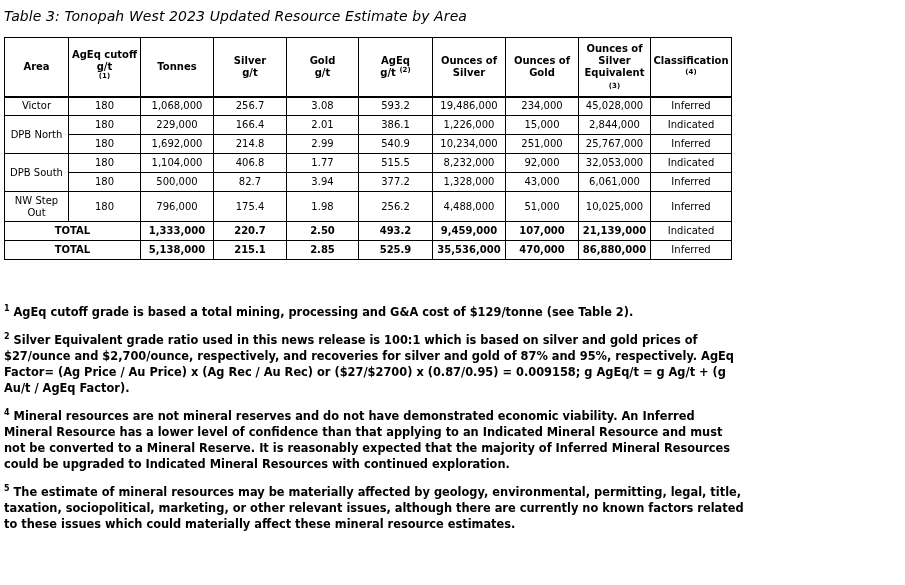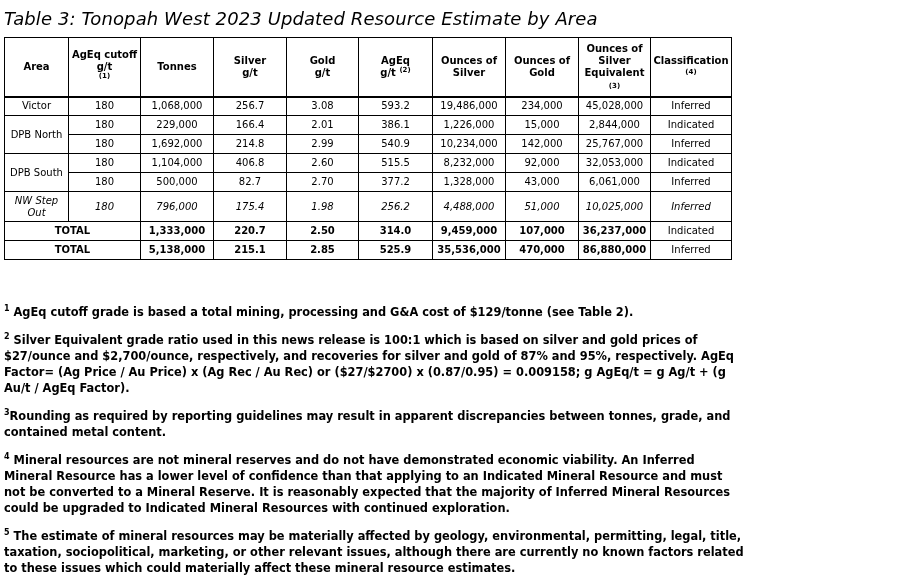--- a/index.html
+++ b/index.html
@@ -2,36 +2,36 @@
 <html><head>
 <meta charset="utf-8">
 <style>
   html, body { margin: 0; padding: 0; background: #ffffff; }
   body {
     width: 905px; height: 585px; overflow: hidden; position: relative;
     font-family: "DejaVu Sans", sans-serif; color: #000;
   }
   .title {
     position: absolute; left: 4px; top: 8px;
-    font-size: 18px; font-style: italic; letter-spacing: 0.1px;
+    font-size: 14px; font-style: italic; letter-spacing: 0.1px;
   }
   table.res {
     position: absolute; left: 4px; top: 37px;
     border-collapse: collapse; table-layout: fixed;
     font-size: 10px;
   }
   table.res td, table.res th {
     border: 1px solid #000; text-align: center; vertical-align: middle;
     padding: 0; line-height: 12px; font-weight: normal;
   }
   table.res th { font-weight: bold; font-size: 10px; line-height: 12px; }
   table.res thead tr { height: 59px; }
   table.res thead th { border-bottom: 2px solid #000; }
   table.res tbody tr { height: 19px; }
-  table.res tbody tr.tall { height: 30px; font-style: italic; }
+  table.res tbody tr.tall { height: 30px; }
   table.res tbody tr.total td { font-weight: bold; }
   table.res tbody tr.total td.cls { font-weight: normal; }
   sup { font-size: 7px; line-height: 0; vertical-align: 4px; }
   .notes {
     position: absolute; left: 4px; top: 304px; width: 740px;
     font-size: 11.4px; font-weight: bold; line-height: 16px;
   }
   .notes p { margin: 0 0 12px 0; }
   .notes sup { font-size: 8px; vertical-align: 5px; }
 </style>
@@ -92,41 +92,41 @@
       <td>2,844,000</td>
       <td>Indicated</td>
     </tr>
     <tr>
       <td>180</td>
       <td>1,692,000</td>
       <td>214.8</td>
       <td>2.99</td>
       <td>540.9</td>
       <td>10,234,000</td>
-      <td>142,000</td>
+      <td>251,000</td>
       <td>25,767,000</td>
       <td>Inferred</td>
     </tr>
     <tr>
       <td rowspan="2">DPB South</td>
       <td>180</td>
       <td>1,104,000</td>
       <td>406.8</td>
-      <td>2.60</td>
+      <td>1.77</td>
       <td>515.5</td>
       <td>8,232,000</td>
       <td>92,000</td>
       <td>32,053,000</td>
       <td>Indicated</td>
     </tr>
     <tr>
       <td>180</td>
       <td>500,000</td>
       <td>82.7</td>
-      <td>2.70</td>
+      <td>3.94</td>
       <td>377.2</td>
       <td>1,328,000</td>
       <td>43,000</td>
       <td>6,061,000</td>
       <td>Inferred</td>
     </tr>
     <tr class="tall">
       <td><span style="display:inline-block;width:56px">NW Step Out</span></td>
       <td>180</td>
       <td>796,000</td>
@@ -136,39 +136,38 @@
       <td>4,488,000</td>
       <td>51,000</td>
       <td>10,025,000</td>
       <td>Inferred</td>
     </tr>
     <tr class="total">
       <td colspan="2">TOTAL</td>
       <td>1,333,000</td>
       <td>220.7</td>
       <td>2.50</td>
-      <td>314.0</td>
+      <td>493.2</td>
       <td>9,459,000</td>
       <td>107,000</td>
-      <td>36,237,000</td>
+      <td>21,139,000</td>
       <td class="cls">Indicated</td>
     </tr>
     <tr class="total">
       <td colspan="2">TOTAL</td>
       <td>5,138,000</td>
       <td>215.1</td>
       <td>2.85</td>
       <td>525.9</td>
       <td>35,536,000</td>
       <td>470,000</td>
       <td>86,880,000</td>
       <td class="cls">Inferred</td>
     </tr>
   </tbody>
 </table>
 
 <div class="notes">
   <p><sup>1</sup><span> AgEq cutoff grade is based a total mining, processing and G&amp;A cost of $129/tonne (see Table 2).</span></p>
   <p><sup>2</sup><span> Silver Equivalent grade ratio used in this news release is 100:1 which is based on silver and gold prices of $27/ounce and $2,700/ounce, respectively, and recoveries for silver and gold of 87% and 95%, respectively. AgEq Factor= (Ag Price / Au Price) x (Ag Rec / Au Rec) or ($27/$2700) x (0.87/0.95) = 0.009158; g AgEq/t = g Ag/t + (g Au/t / AgEq Factor).</span></p>
-  <p><sup>3</sup><span>Rounding as required by reporting guidelines may result in apparent discrepancies between tonnes, grade, and contained metal content.</span></p>
   <p><sup>4</sup><span> Mineral resources are not mineral reserves and do not have demonstrated economic viability. An Inferred Mineral Resource has a lower level of confidence than that applying to an Indicated Mineral Resource and must not be converted to a Mineral Reserve. It is reasonably expected that the majority of Inferred Mineral Resources could be upgraded to Indicated Mineral Resources with continued exploration.</span></p>
   <p><sup>5</sup><span> The estimate of mineral resources may be materially affected by geology, environmental, permitting, legal, title, taxation, sociopolitical, marketing, or other relevant issues, although there are currently no known factors related to these issues which could materially affect these mineral resource estimates.</span></p>
 </div>
 
 </body></html>

